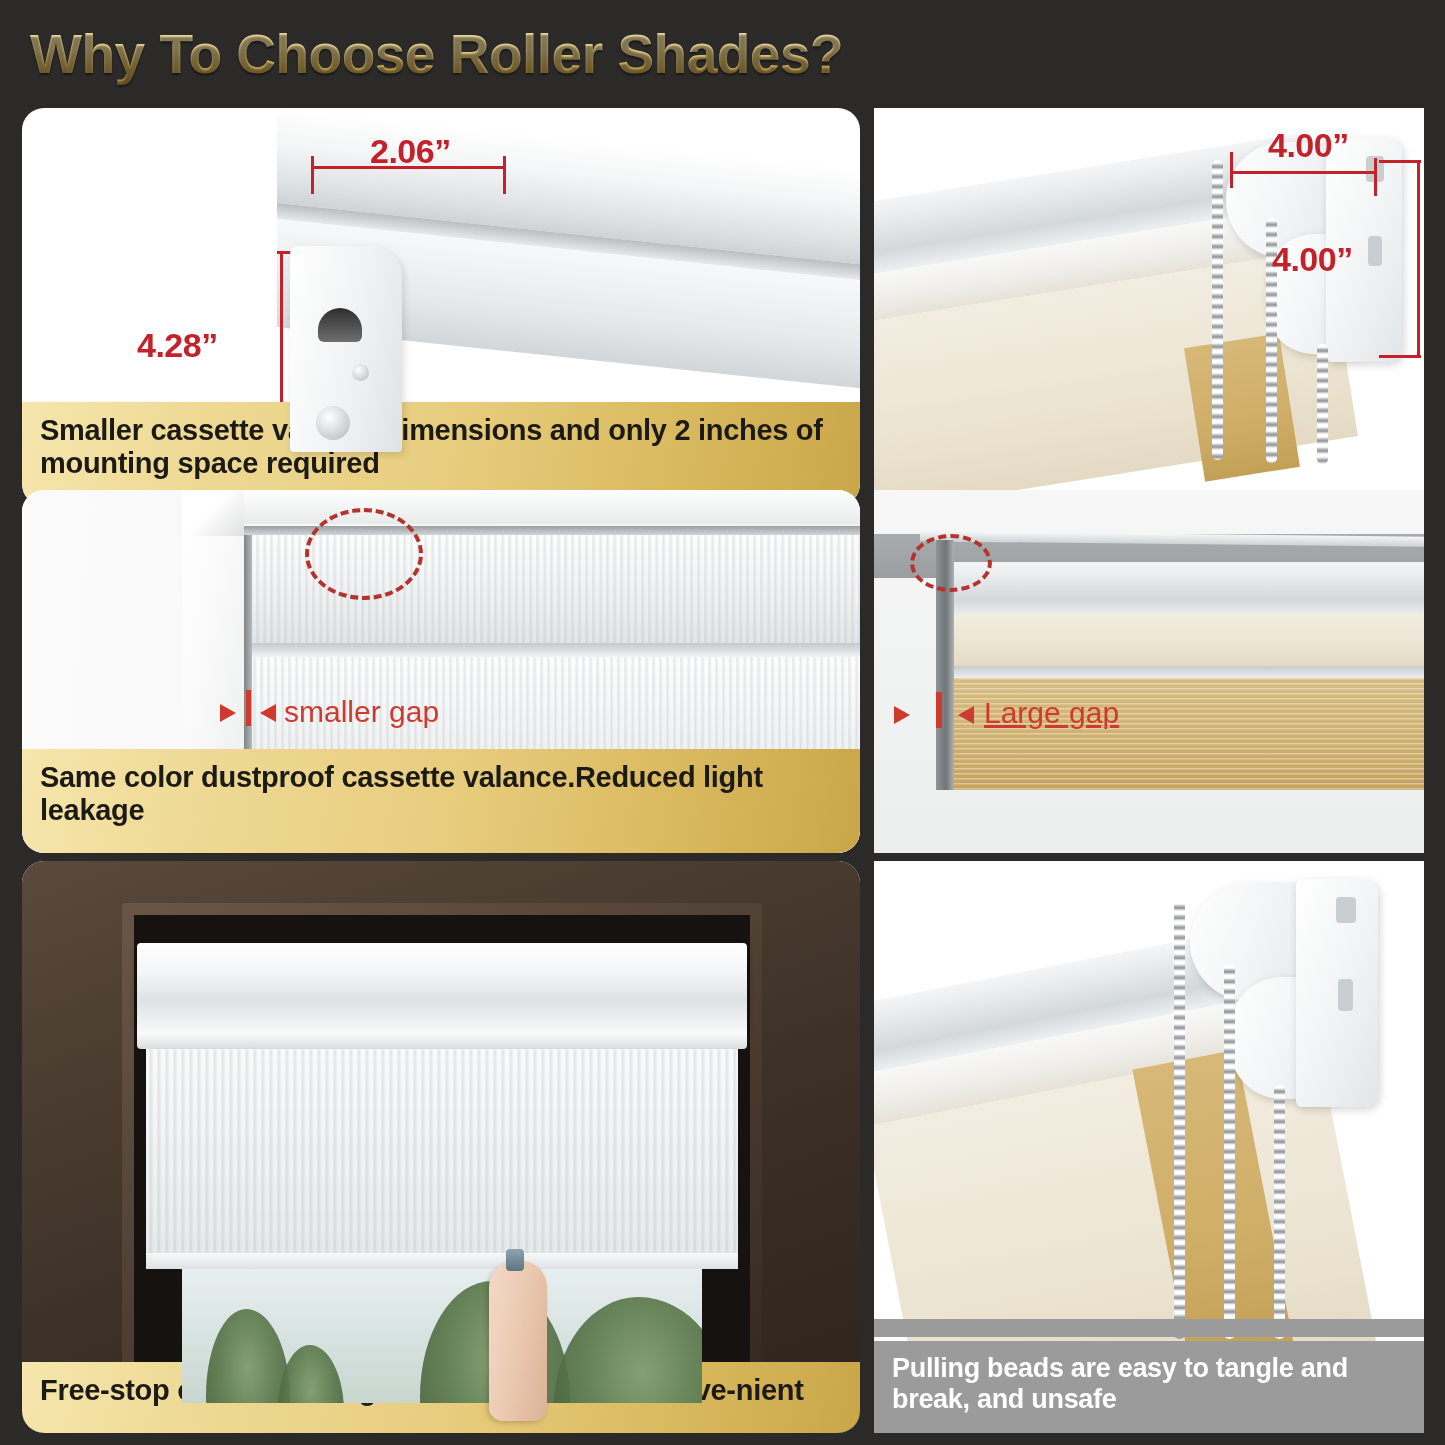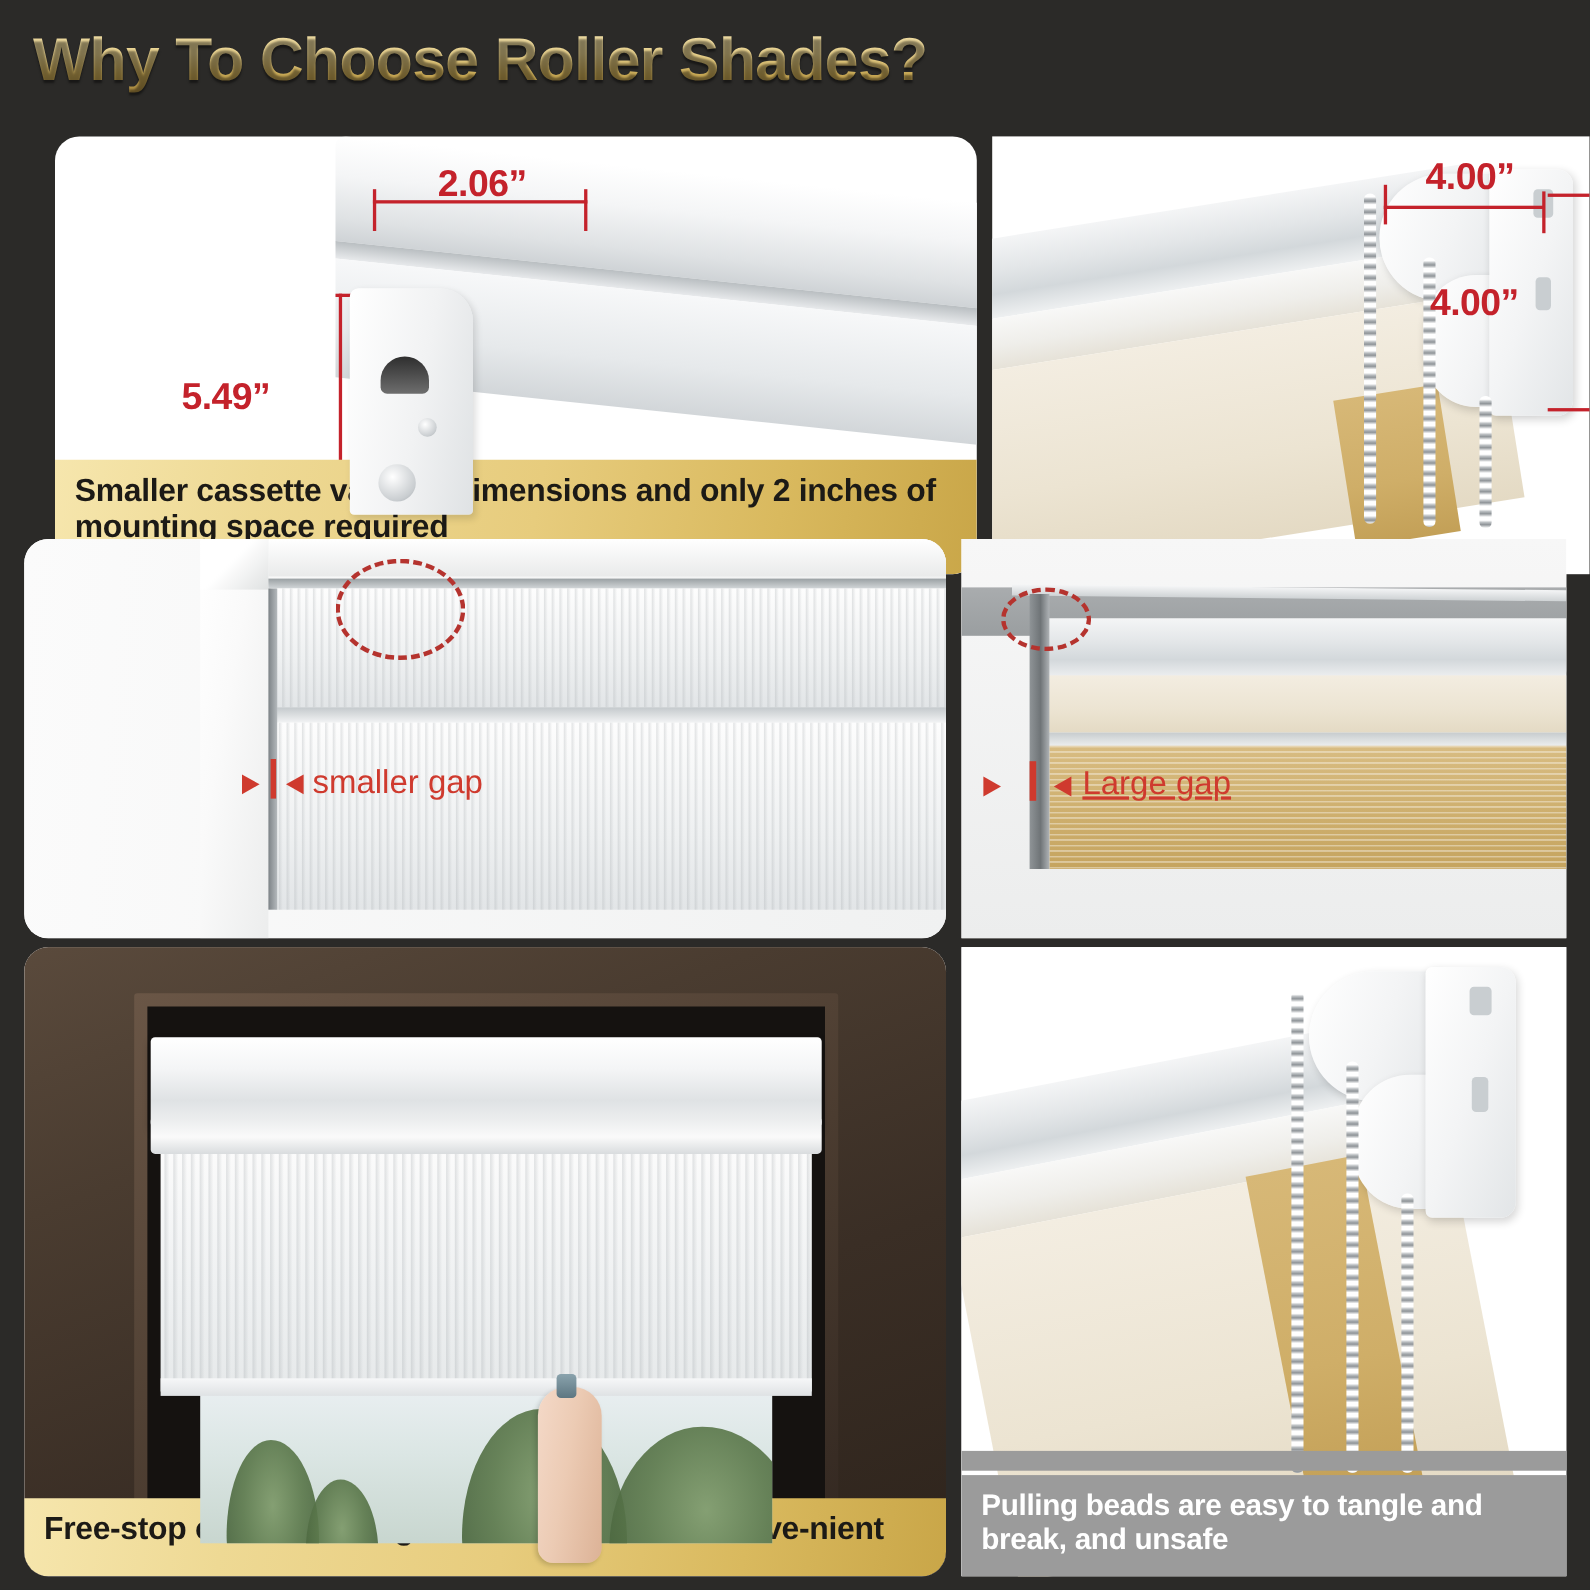--- a/index.html
+++ b/index.html
@@ -41,21 +41,21 @@
     height: 1337px;
   }
 
   .panel { position: absolute; overflow: hidden; background: #fff; }
   .panel.good { border-radius: 22px; }
   .panel.bad  { border-radius: 0; }
 
   
   .col-l { left: 22px;  width: 838px; }
   .col-r { left: 874px; width: 550px; }
-  .row-1 { top: 16px;   height: 398px; margin-left: 28px; }
+  .row-1 { top: 0;   height: 398px; }
   .row-2 { top: 382px; height: 363px; }
   .row-3 { top: 753px; height: 572px; }
 
   .stage { position: absolute; inset: 0; }
 
   
   .caption {
     position: absolute;
     left: 0; right: 0; bottom: 0;
     padding: 12px 18px 14px 18px;
@@ -312,21 +312,21 @@
       </div>
 
       <div class="rline" style="left:289px; top:48px; width:3px; height:38px;"></div>
       <div class="rline" style="left:481px; top:48px; width:3px; height:38px;"></div>
       <div class="rline" style="left:289px; top:58px; width:195px; height:3px;"></div>
       <div class="dim-label" style="left:348px; top:24px;">2.06”</div>
 
       <div class="rline" style="left:255px; top:143px; width:46px; height:3px;"></div>
       <div class="rline" style="left:255px; top:331px; width:46px; height:3px;"></div>
       <div class="rline" style="left:258px; top:143px; width:3px; height:191px;"></div>
-      <div class="dim-label" style="left:115px; top:218px;">5.49”</div>
+      <div class="dim-label" style="left:115px; top:218px;">4.28”</div>
 
     </div>
     <div class="caption gold">Smaller cassette valance dimensions and only 2 inches of mounting space required</div>
   </div>
 
   <div class="panel bad col-r row-1">
     <div class="stage">
 
       <div style="position:absolute; left:-60px; top:22px; width:520px; height:310px; transform:rotate(-9deg); transform-origin: right center;">
         <div class="roller-tube" style="left:0; top:0; width:100%; height:72px; border-radius:6px;"></div>
@@ -379,20 +379,21 @@
            background:linear-gradient(90deg,#7d8387,#b4b9bc);"></div>
 
       <div class="dashed-ellipse" style="left:283px; top:18px; width:118px; height:92px;"></div>
 
       <div class="arrow-r" style="left:198px; top:214px;"></div>
       <div class="rline" style="left:224px; top:200px; width:5px; height:36px; background:#cf3a2e;"></div>
       <div class="arrow-l" style="left:238px; top:214px;"></div>
       <div class="gap-label" style="left:262px; top:205px;">smaller gap</div>
 
     </div>
+    <div class="caption gold">Same color dustproof cassette valance.Reduced light leakage</div>
   </div>
 
   <div class="panel bad col-r row-2">
     <div class="stage">
       <div class="wall-white" style="inset:0; background:linear-gradient(180deg,#f7f7f7,#eceded);"></div>
 
       <div style="position:absolute; left:0; top:44px; width:100%; height:44px;
            background:linear-gradient(180deg,#a9acae,#9a9ea0);"></div>
 
       <div style="position:absolute; left:46px; top:44px; width:504px; height:10px;

